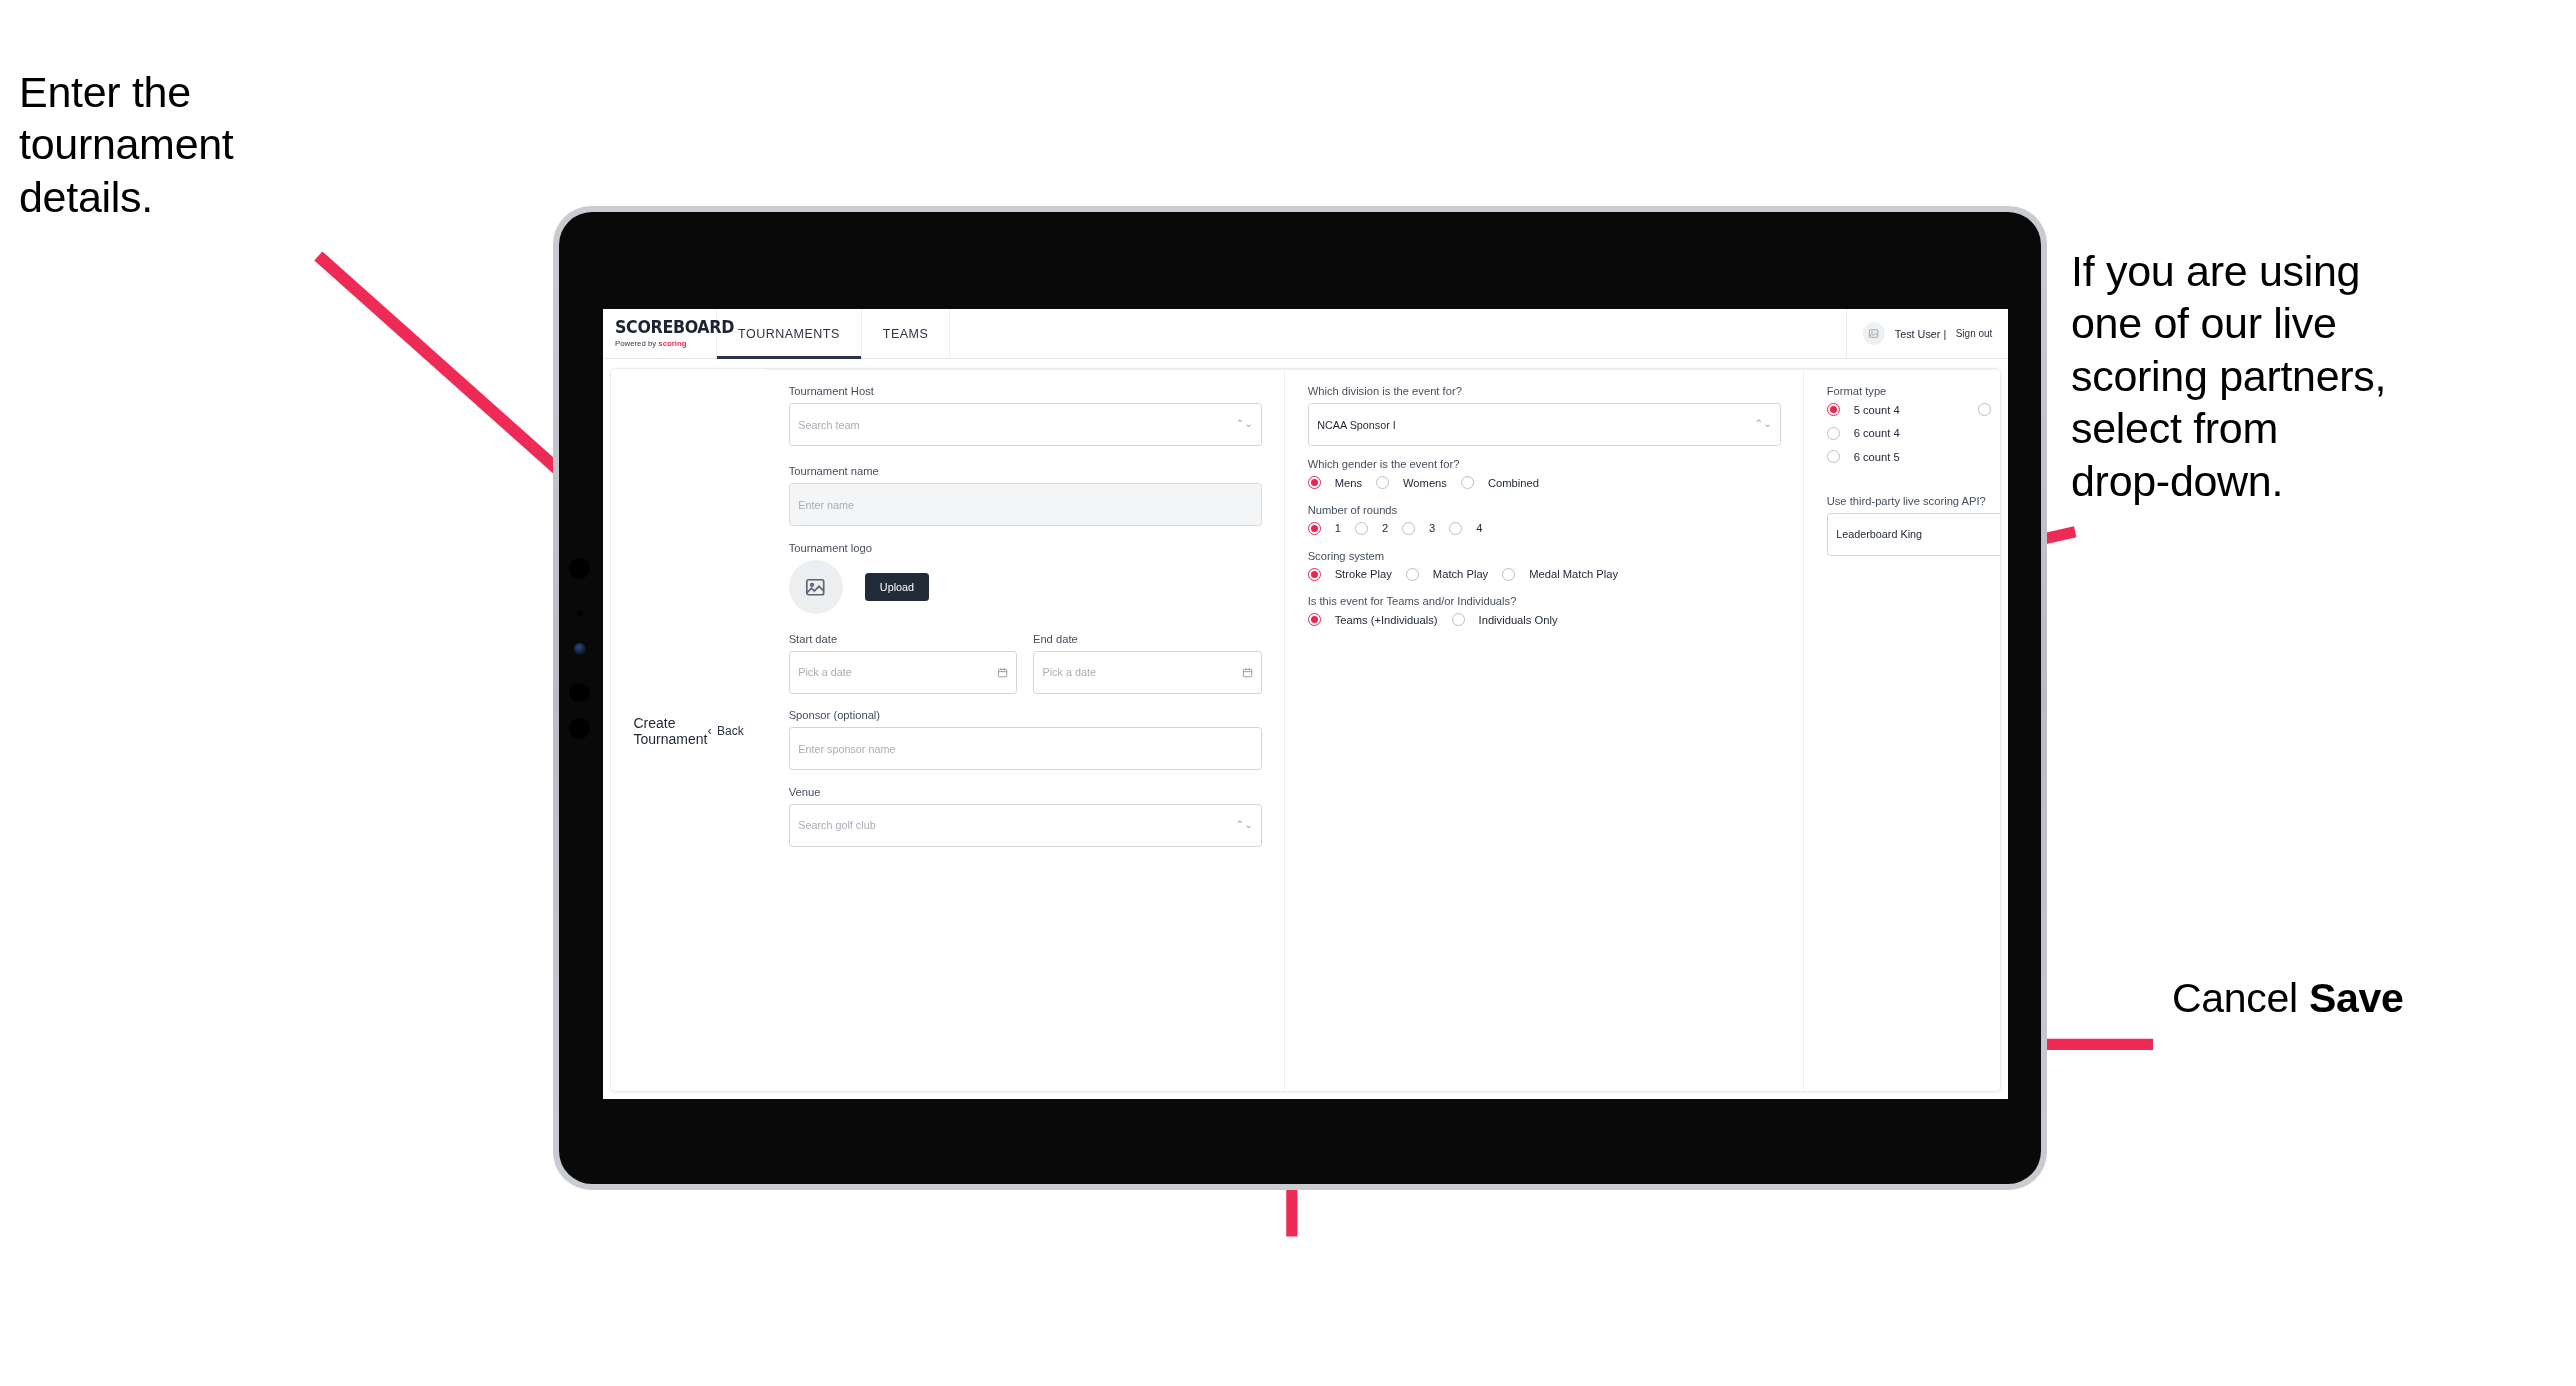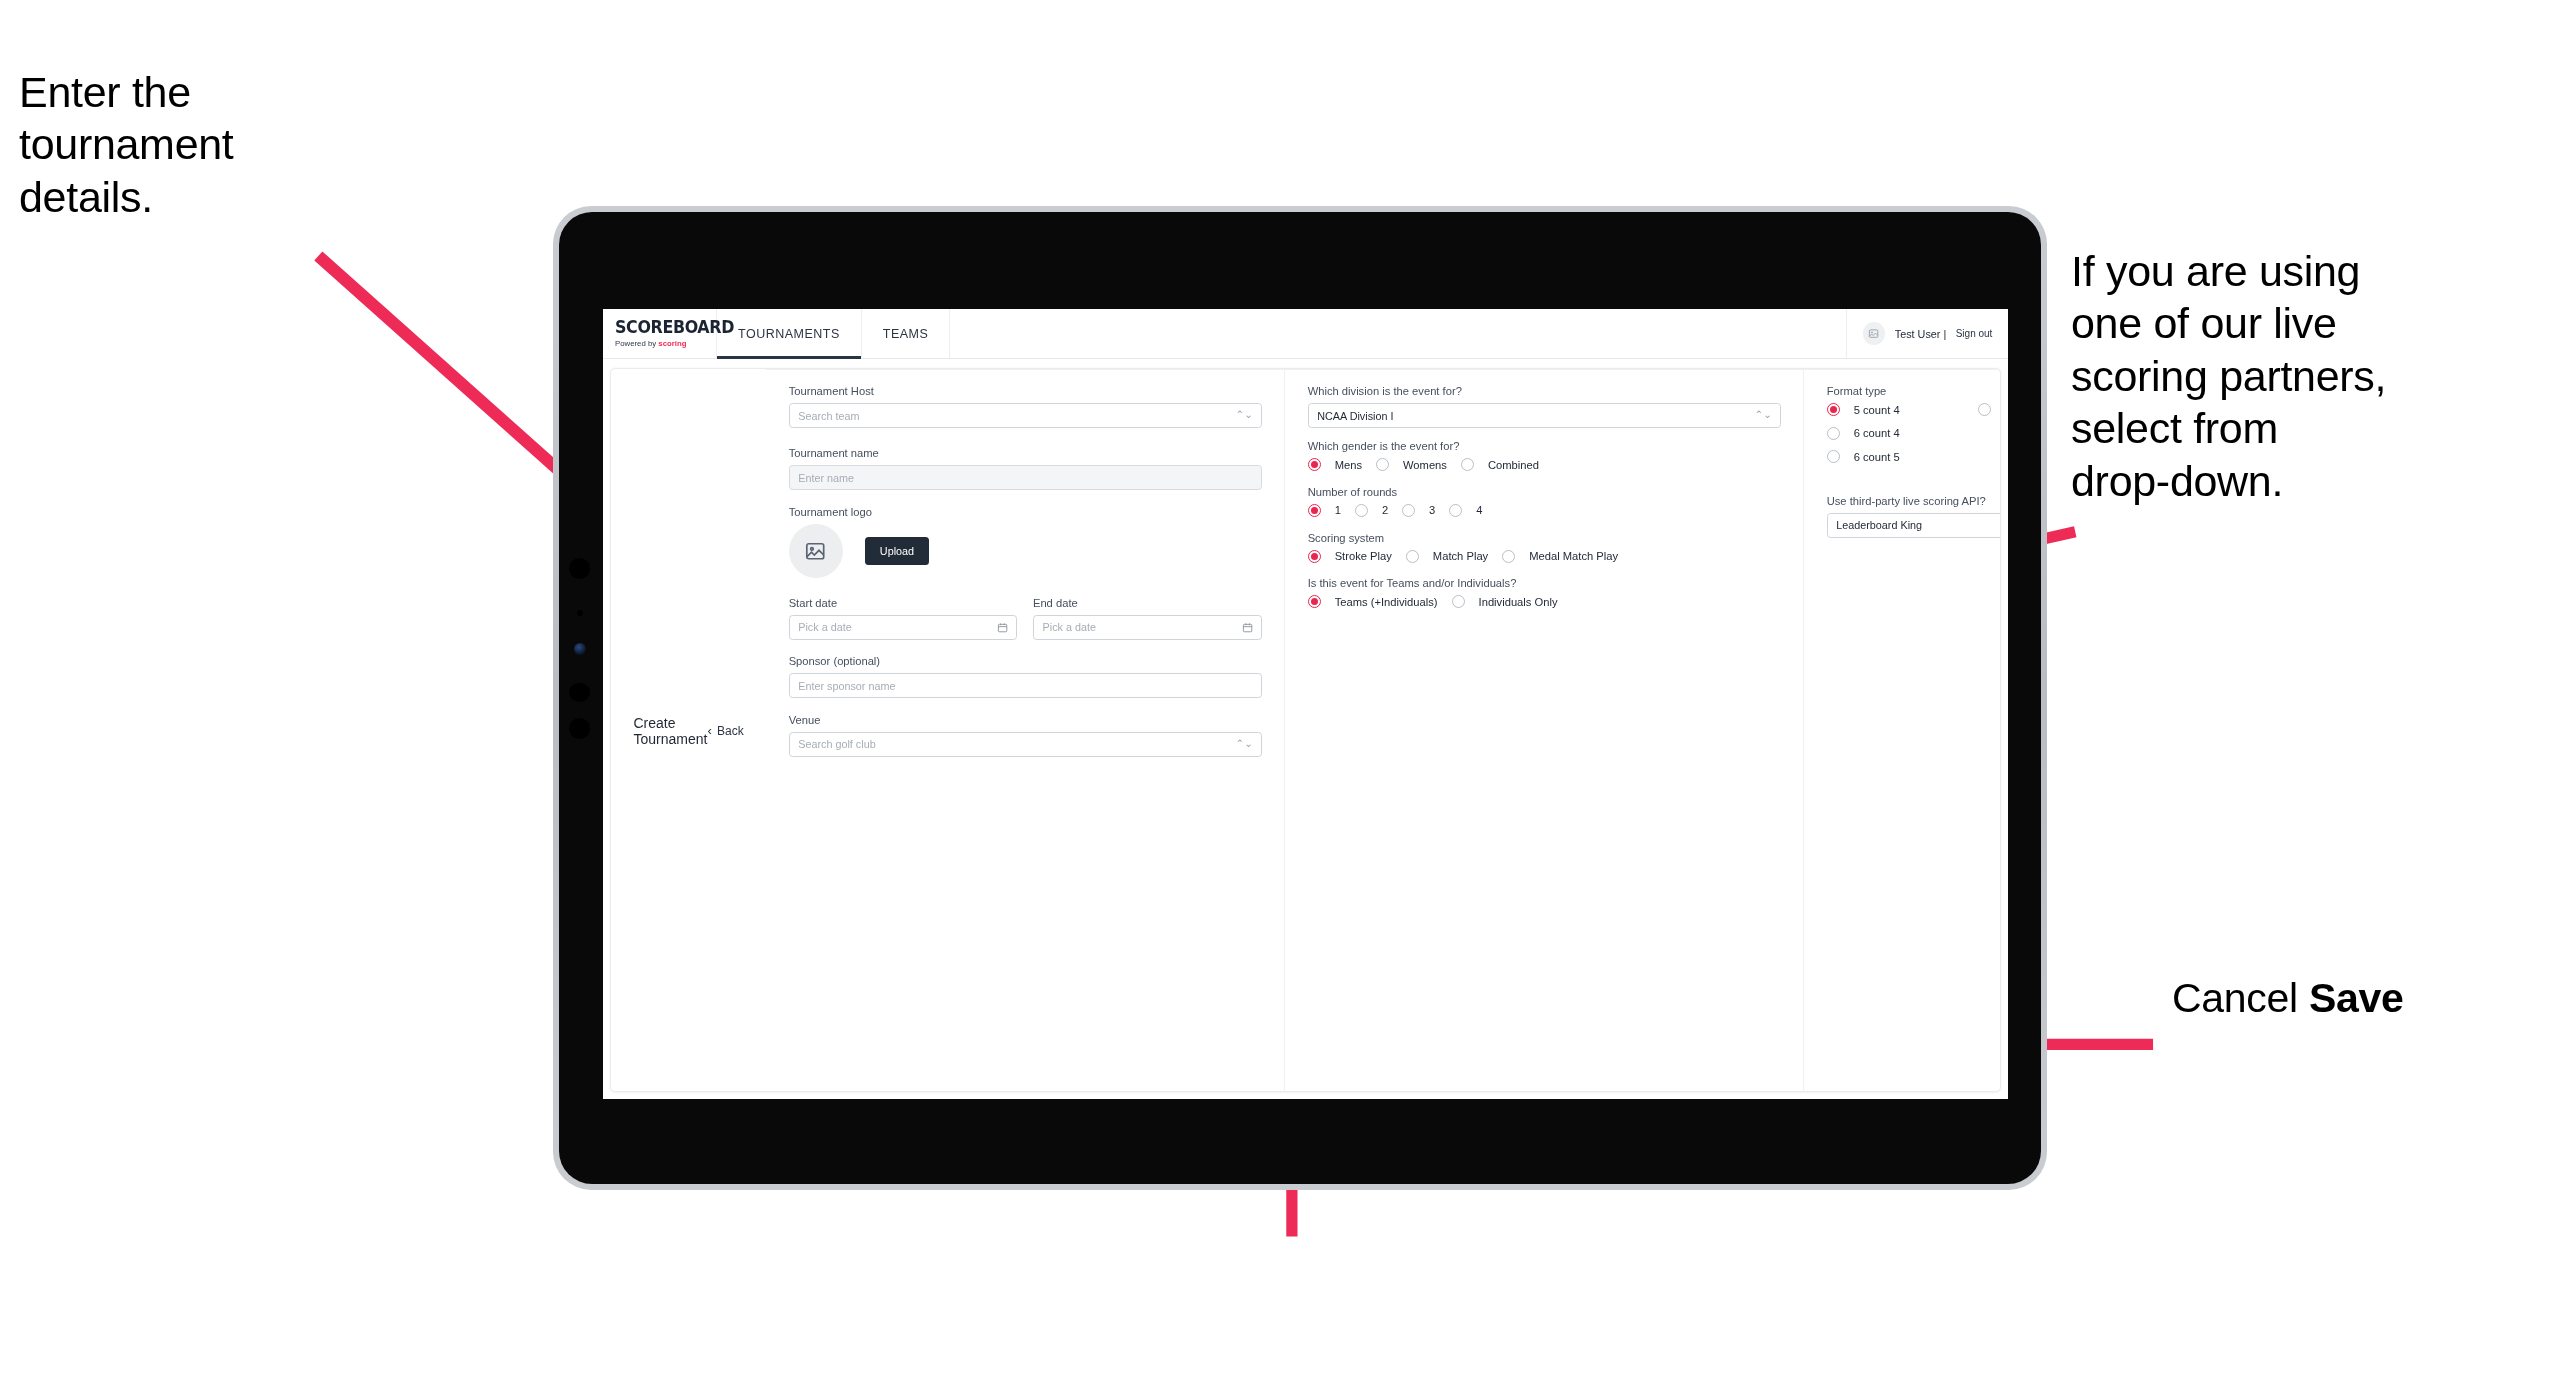--- a/index.html
+++ b/index.html
@@ -116,21 +116,21 @@
   #back-link .chev { font-size: 13px; line-height:1; }
 
   #columns { display:flex; flex:1; border-top:0.9px solid #eef0f2; }
   .col { padding: 15.6px 22.5px 0 22.5px; }
   .col-1 { width: 519px; border-right:0.9px solid #eef0f2; }
   .col-2 { width: 519px; border-right:0.9px solid #eef0f2; }
   .col-3 { flex:1; }
 
   .flabel { font-size: 11.2px; color:#454f5e; margin-bottom: 6px; display:block; }
   .ctl {
-    position:relative; height: 25px; border:0.9px solid #cfd4da; border-radius:3.5px;
+    position:relative; height: 43px; border:0.9px solid #cfd4da; border-radius:3.5px;
     background:#fff; display:flex; align-items:center; padding: 0 8.6px;
     font-size: 10.8px; color:#1f2733;
   }
   .ctl.placeholder { color:#a7adb6; }
   .ctl.filled-grey { background:#f4f5f7; border-color:#d7dbe0; }
   .ctl .endicon { position:absolute; right: 7.8px; color:#9aa1ab; font-size: 10.4px; line-height:1; }
   .ctl .endicon2 { position:absolute; right: 24px; color:#9aa1ab; font-size: 11.2px; line-height:1; }
   .spacer-14 { height:12px; }
   .spacer-18 { height:15.6px; }
   .spacer-22 { height:19px; }
@@ -342,21 +342,21 @@
               <div class="ctl placeholder">
                 <span>Search golf club</span>
                 <span class="endicon">⌃⌄</span>
               </div>
             </div>
 
             <div class="col col-2">
 
               <label class="flabel">Which division is the event for?</label>
               <div class="ctl">
-                <span>NCAA Division I</span>
+                <span>NCAA Sponsor I</span>
                 <span class="endicon">⌃⌄</span>
               </div>
 
               <div class="spacer-14"></div>
 
               <label class="grp-label">Which gender is the event for?</label>
               <div class="radio-row">
                 <div class="radio on">
                   <span class="rdot"></span>
                   <span>Mens</span>

